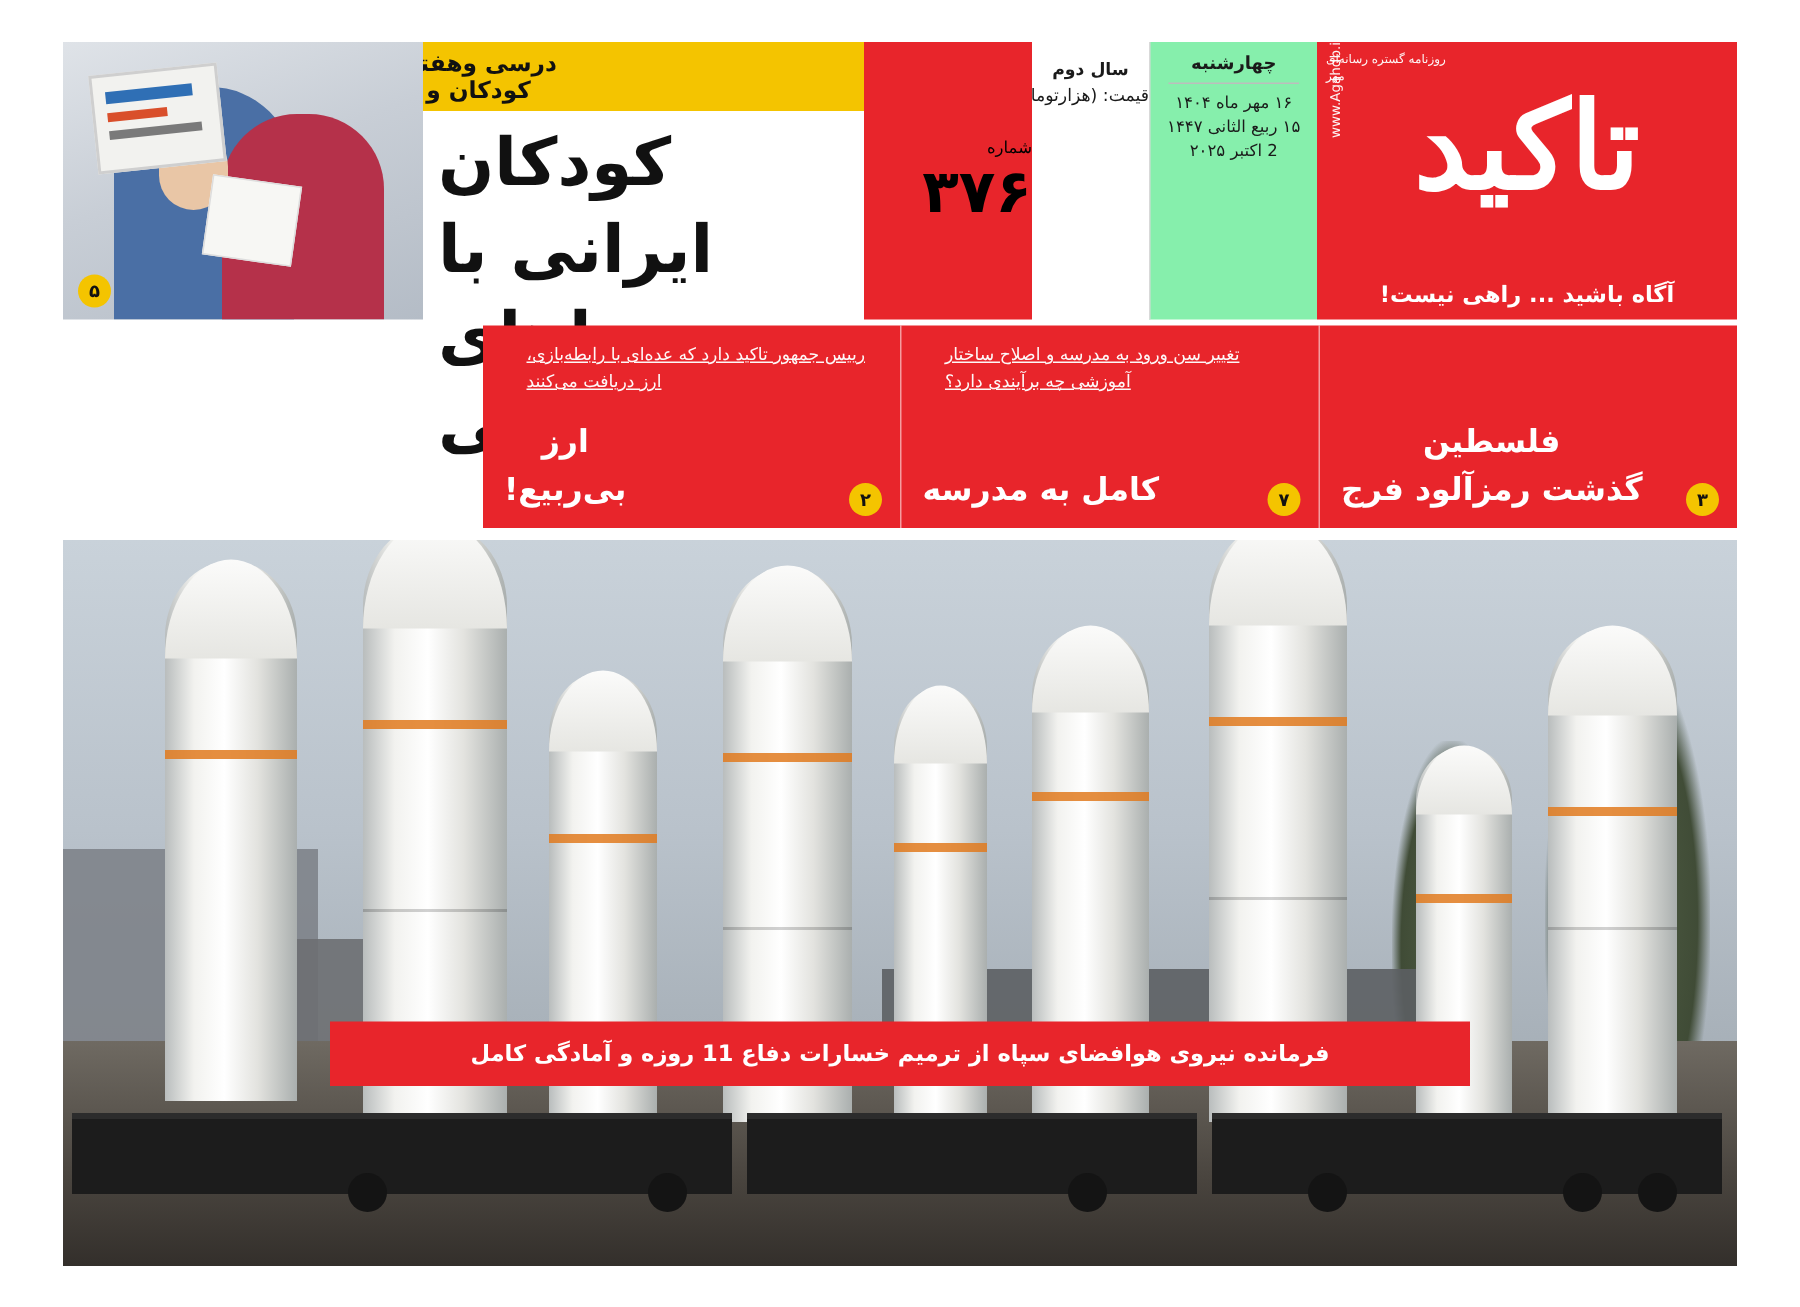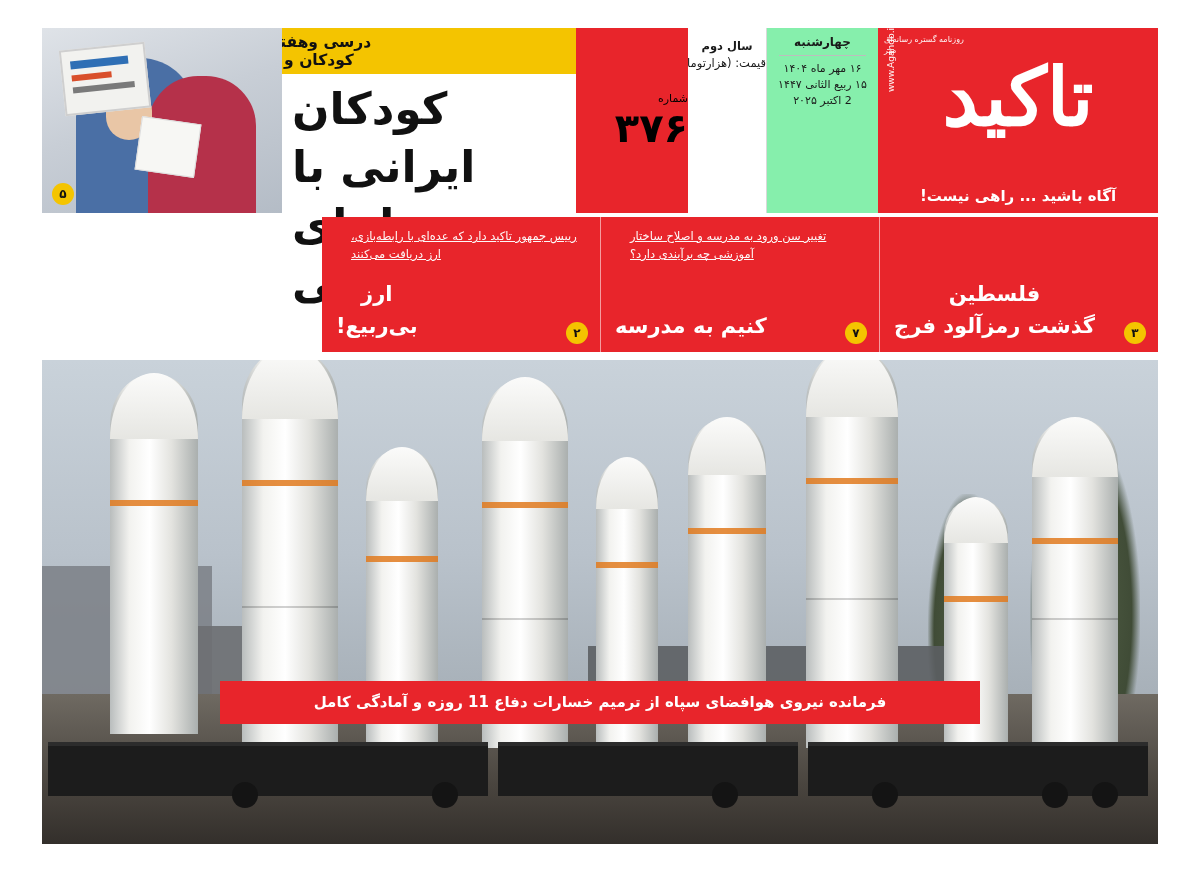--- a/index.html
+++ b/index.html
@@ -412,21 +412,21 @@
       <div class="ttl two">
         <span>فلسطین</span><br>
         <span>گذشت رمزآلود فرج</span>
       </div>
       <div class="badge">۳</div>
     </div>
 
     <div class="teaser">
       <div class="sub">تغییر سن ورود به مدرسه و اصلاح ساختار آموزشی چه برآیندی دارد؟</div>
       <div class="ttl two">
-        <span>کنیم به مدرسه</span><br>
+        <span>کامل به مدرسه</span><br>
       </div>
       <div class="badge">۷</div>
     </div>
 
     <div class="teaser">
       <div class="sub">رییس جمهور تاکید دارد که عده‌ای با رابطه‌بازی، ارز دریافت می‌کنند</div>
       <div class="ttl two">
         <span>ارز</span><br>
         <span>بی‌ربیع!</span>
       </div>

